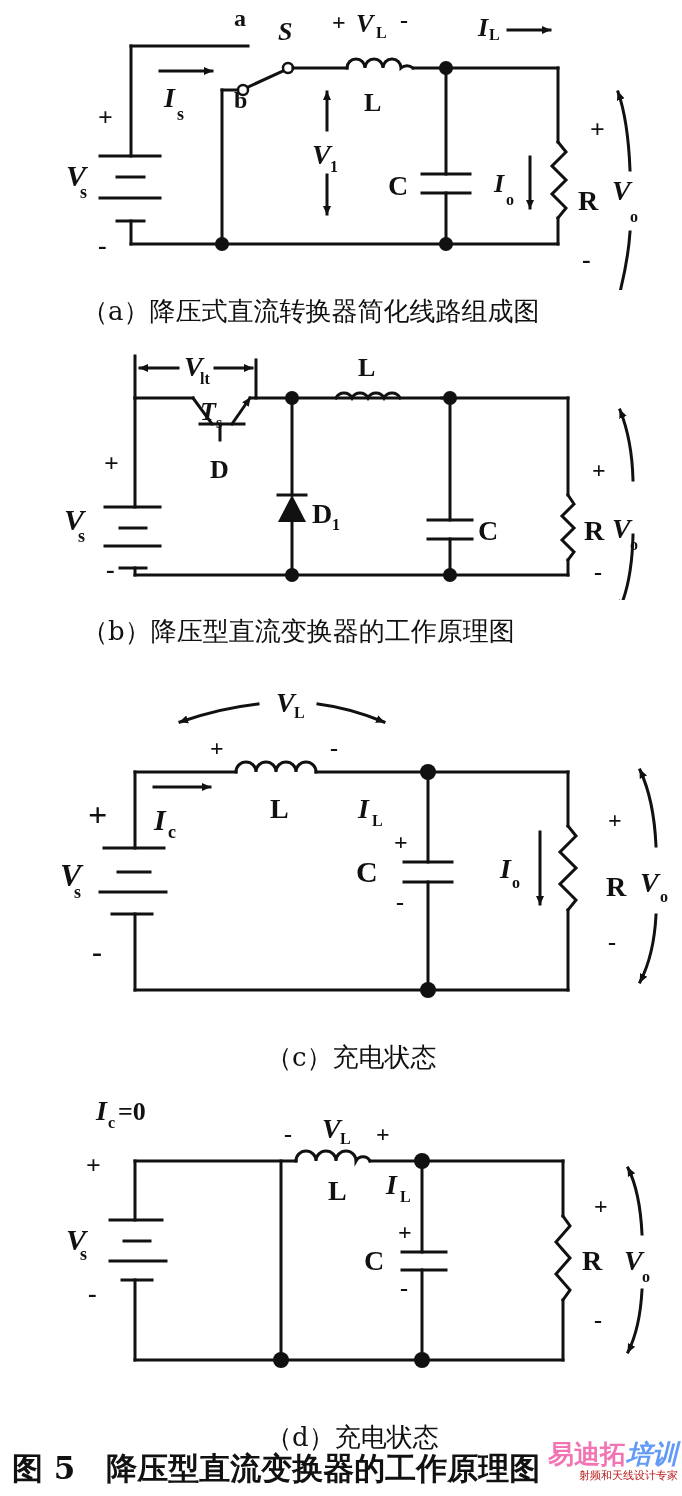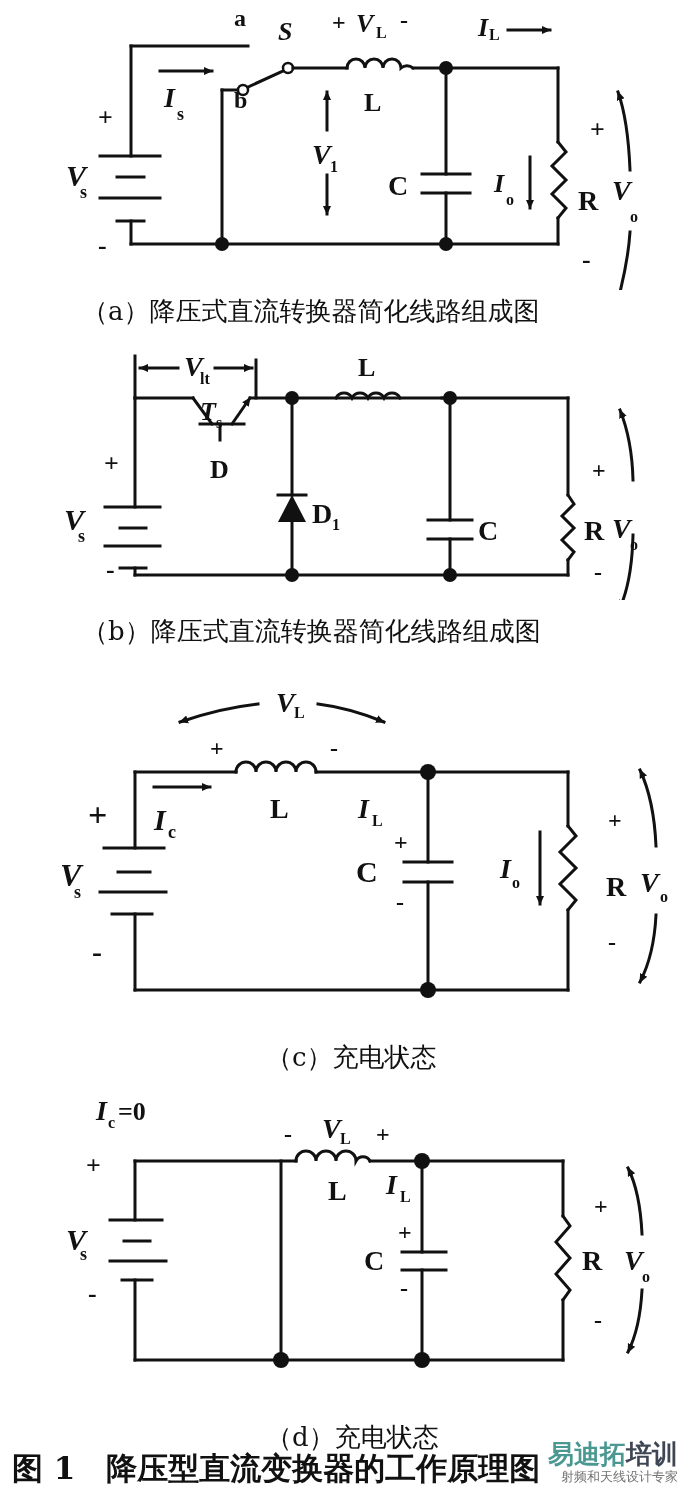--- a/index.html
+++ b/index.html
@@ -6,23 +6,23 @@
   body { width:682px; height:1496px; position:relative; overflow:hidden; font-family:"DejaVu Serif", serif; color:#111; }
   svg { position:absolute; left:0; }
   .w { stroke:#111; stroke-width:3; fill:none; stroke-linecap:square; }
   .dot { fill:#111; }
   .lbl { font-family:"Liberation Serif", serif; font-weight:bold; fill:#111; }
   .it { font-style:italic; }
   .cap { position:absolute; font-family:"DejaVu Serif", serif; font-size:26px; color:#111; white-space:nowrap;margin-left:42px; }
   .fig { position:absolute; font-family:"DejaVu Serif", serif; font-size:31px; font-weight:bold; color:#111; white-space:nowrap; left:12px; top:1448px; }
   .wm { position:absolute; right:4px; top:1440px; text-align:right; }
   .wm1 { font-family:"DejaVu Sans", sans-serif; font-weight:bold; font-size:26px; line-height:28px; }
-  .wm1 .r { color:#0f766e; opacity:.75; }
-  .wm1 .b { color:#0f172a; opacity:.8; }
-  .wm2 { font-family:"DejaVu Sans", sans-serif; font-size:13px; color:#737373; }
+  .wm1 .r { color:#ec4899; opacity:.75; }
+  .wm1 .b { color:#3b82f6; opacity:.8;font-style:italic; }
+  .wm2 { font-family:"DejaVu Sans", sans-serif; font-size:11px; color:#b91c1c; }
 </style>
 </head>
 <body>
 
 <svg width="682" height="290" style="top:0">
   <defs>
     <marker id="ah" markerWidth="10" markerHeight="10" refX="8" refY="5" orient="auto" markerUnits="userSpaceOnUse">
       <path d="M0,1 L9,5 L0,9 Z" fill="#111"></path>
     </marker>
   </defs>
@@ -168,21 +168,21 @@
   <text class="lbl" x="584" y="200" font-size="28">R</text>
   <text class="lbl it" x="612" y="198" font-size="28">V</text>
   <text class="lbl" x="630" y="210" font-size="16">o</text>
   <text class="lbl" x="592" y="138" font-size="24">+</text>
   <text class="lbl" x="594" y="240" font-size="24">-</text>
   <text class="lbl" x="104" y="132" font-size="26">+</text>
   <text class="lbl" x="106" y="238" font-size="26">-</text>
   <text class="lbl it" x="64" y="190" font-size="30">V</text>
   <text class="lbl" x="78" y="202" font-size="18">s</text>
 </svg>
-<div class="cap" style="left:40px;top:614px">（b）降压式直流转换器简化线路组成图</div>
+<div class="cap" style="left:40px;top:614px">（b）降压型直流变换器的工作原理图</div>
 
 <svg width="682" height="370" style="top:660px">
   <defs>
     <marker id="ch" markerWidth="10" markerHeight="10" refX="8" refY="5" orient="auto" markerUnits="userSpaceOnUse">
       <path d="M0,1 L9,5 L0,9 Z" fill="#111"></path>
     </marker>
   </defs>
   <g>
     <line class="w" x1="135" y1="112" x2="135" y2="188"></line>
     <line class="w" x1="104" y1="188" x2="164" y2="188"></line>
@@ -293,18 +293,18 @@
   <text class="lbl" x="400" y="216" font-size="24">-</text>
   <text class="lbl" x="364" y="190" font-size="28">C</text>
   <text class="lbl" x="582" y="190" font-size="28">R</text>
   <text class="lbl it" x="624" y="190" font-size="28">V</text>
   <text class="lbl" x="642" y="202" font-size="16">o</text>
   <text class="lbl" x="594" y="134" font-size="24">+</text>
   <text class="lbl" x="594" y="248" font-size="24">-</text>
 </svg>
 <div class="cap" style="left:224px;top:1420px">（d）充电状态</div>
 
-<div class="fig">图 1　降压型直流变换器的工作原理图</div>
+<div class="fig">图 5　降压型直流变换器的工作原理图</div>
 
 <div class="wm">
   <div class="wm1"><span class="r">易迪拓</span><span class="b">培训</span></div>
   <div class="wm2">射频和天线设计专家</div>
 </div>
 
 </body></html>

